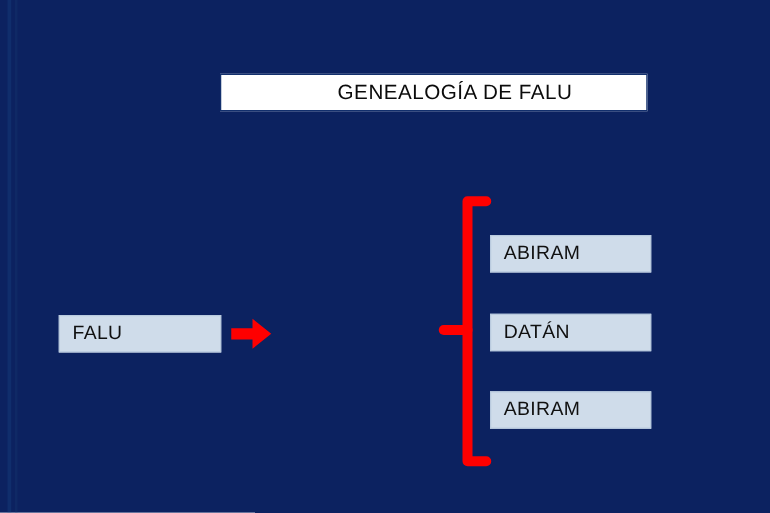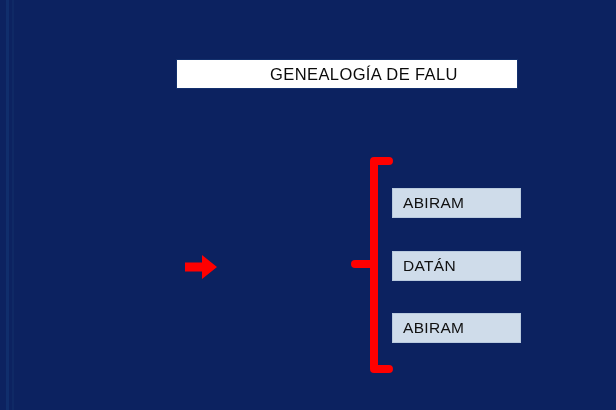--- a/index.html
+++ b/index.html
@@ -104,20 +104,23 @@
 
 <div id="slide">
 
   <div class="edge-stripe"></div>
   <div class="edge-stripe b"></div>
 
   <div class="title-banner">
     <span class="title-text">GENEALOGÍA DE FALU</span>
   </div>
 
+  <div class="node-box" id="box-falu">
+    <span class="node-label">FALU</span>
+  </div>
 
   <div class="arrow">
     <svg width="36" height="30" viewBox="0 0 36 30" xmlns="http://www.w3.org/2000/svg">
       <polygon points="2,10.5 19,10.5 19,3 34,15 19,27 19,19.5 2,19.5" fill="#ff0000"></polygon>
     </svg>
   </div>
 
 
   <div class="bracket">
     <svg width="48" height="230" viewBox="0 0 48 230" xmlns="http://www.w3.org/2000/svg">

